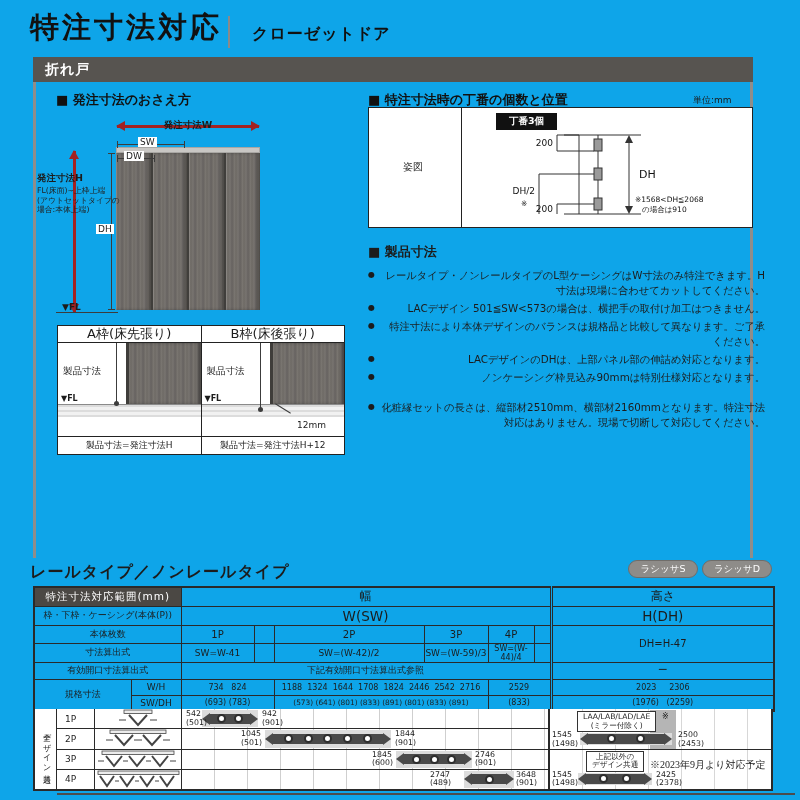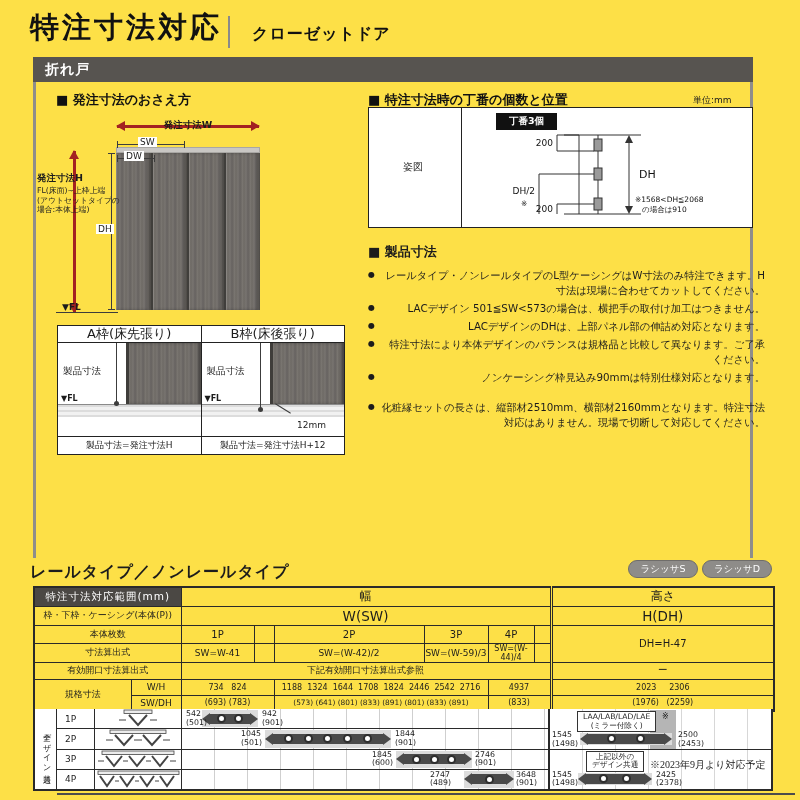--- a/index.html
+++ b/index.html
@@ -1,17 +1,17 @@
 <!DOCTYPE html>
 <html><head>
 <meta charset="utf-8">
 <style>
   * { margin:0; padding:0; box-sizing:border-box; }
   body { background:#fff; }
-  .page { position:relative; width:800px; height:800px; background:#fde047; overflow:hidden;
+  .page { position:relative; width:800px; height:800px; background:#0ea5e9; overflow:hidden;
           font-family:"DejaVu Sans","Liberation Sans",sans-serif; color:#1c1c1c; }
 
   
   .h-title { position:absolute; left:30px; top:8px; font-size:29px; font-weight:bold; letter-spacing:3px; color:#111; }
   .h-div { position:absolute; left:228px; top:16px; width:2px; height:32px; background:#8a8a8a; }
   .h-sub { position:absolute; left:252px; top:24px; font-size:16px; font-weight:bold; color:#111; letter-spacing:1px; }
   .fold-bar { position:absolute; left:33px; top:57px; width:720px; height:25px; background:#575450;
               color:#fff; font-size:14px; font-weight:bold; line-height:25px; padding-left:12px; letter-spacing:1px; }
   .main-frame { position:absolute; left:33px; top:82px; width:720px; height:476px;
                 border-left:3px solid #8f8d8a; border-right:3px solid #8f8d8a; }
@@ -231,22 +231,22 @@
       <text x="174" y="94" class="sm">※1568&lt;DH≦2068</text>
       <text x="181" y="104" class="sm">の場合は910</text>
     </svg>
   </div>
 
   <div class="notes">
     <div class="notes-head">■ 製品寸法</div>
     <ul>
       <li>レールタイプ・ノンレールタイプのL型ケーシングはW寸法のみ特注できます。H寸法は現場に合わせてカットしてください。</li>
       <li>LACデザイン 501≦SW&lt;573の場合は、横把手の取付け加工はつきません。</li>
+      <li>特注寸法により本体デザインのバランスは規格品と比較して異なります。ご了承ください。</li>
       <li>LACデザインのDHは、上部パネル部の伸詰め対応となります。</li>
-      <li>特注寸法により本体デザインのバランスは規格品と比較して異なります。ご了承ください。</li>
       <li>ノンケーシング枠見込み90mmは特別仕様対応となります。</li>
       <li class="sp">化粧縁セットの長さは、縦部材2510mm、横部材2160mmとなります。特注寸法対応はありません。現場で切断して対応してください。</li>
     </ul>
   </div>
 
   <div class="bt-title">レールタイプ／ノンレールタイプ</div>
   <div class="tagbtn" style="left:628px;">ラシッサS</div>
   <div class="tagbtn" style="left:702px;">ラシッサD</div>
 
   <table class="spec">
@@ -294,21 +294,21 @@
     <tr style="height:17px" class="hb">
       <th colspan="2" class="c-f9">有効開口寸法算出式</th>
       <td colspan="6" class="c-f9">下記有効開口寸法算出式参照</td>
       <td class="dleft">ー</td>
     </tr>
     <tr style="height:16px">
       <th rowspan="2" class="c-f9">規格寸法</th>
       <th class="c-f9">W/H</th>
       <td colspan="2" class="nums">734   824</td>
       <td colspan="2" class="nums">1188  1324  1644  1708  1824  2446  2542  2716</td>
-      <td colspan="2" class="nums">4937</td>
+      <td colspan="2" class="nums">2529</td>
       <td class="nums dleft">2023     2306</td>
     </tr>
     <tr style="height:16px">
       <th class="c-f9">SW/DH</th>
       <td colspan="2" class="nums">(693) (783)</td>
       <td colspan="2" class="nums" style="font-size:7.4px;">(573) (641) (801) (833) (891) (801) (833) (891)</td>
       <td colspan="2" class="nums">(833)</td>
       <td class="nums dleft">(1976)   (2259)</td>
     </tr>
   </tbody>

